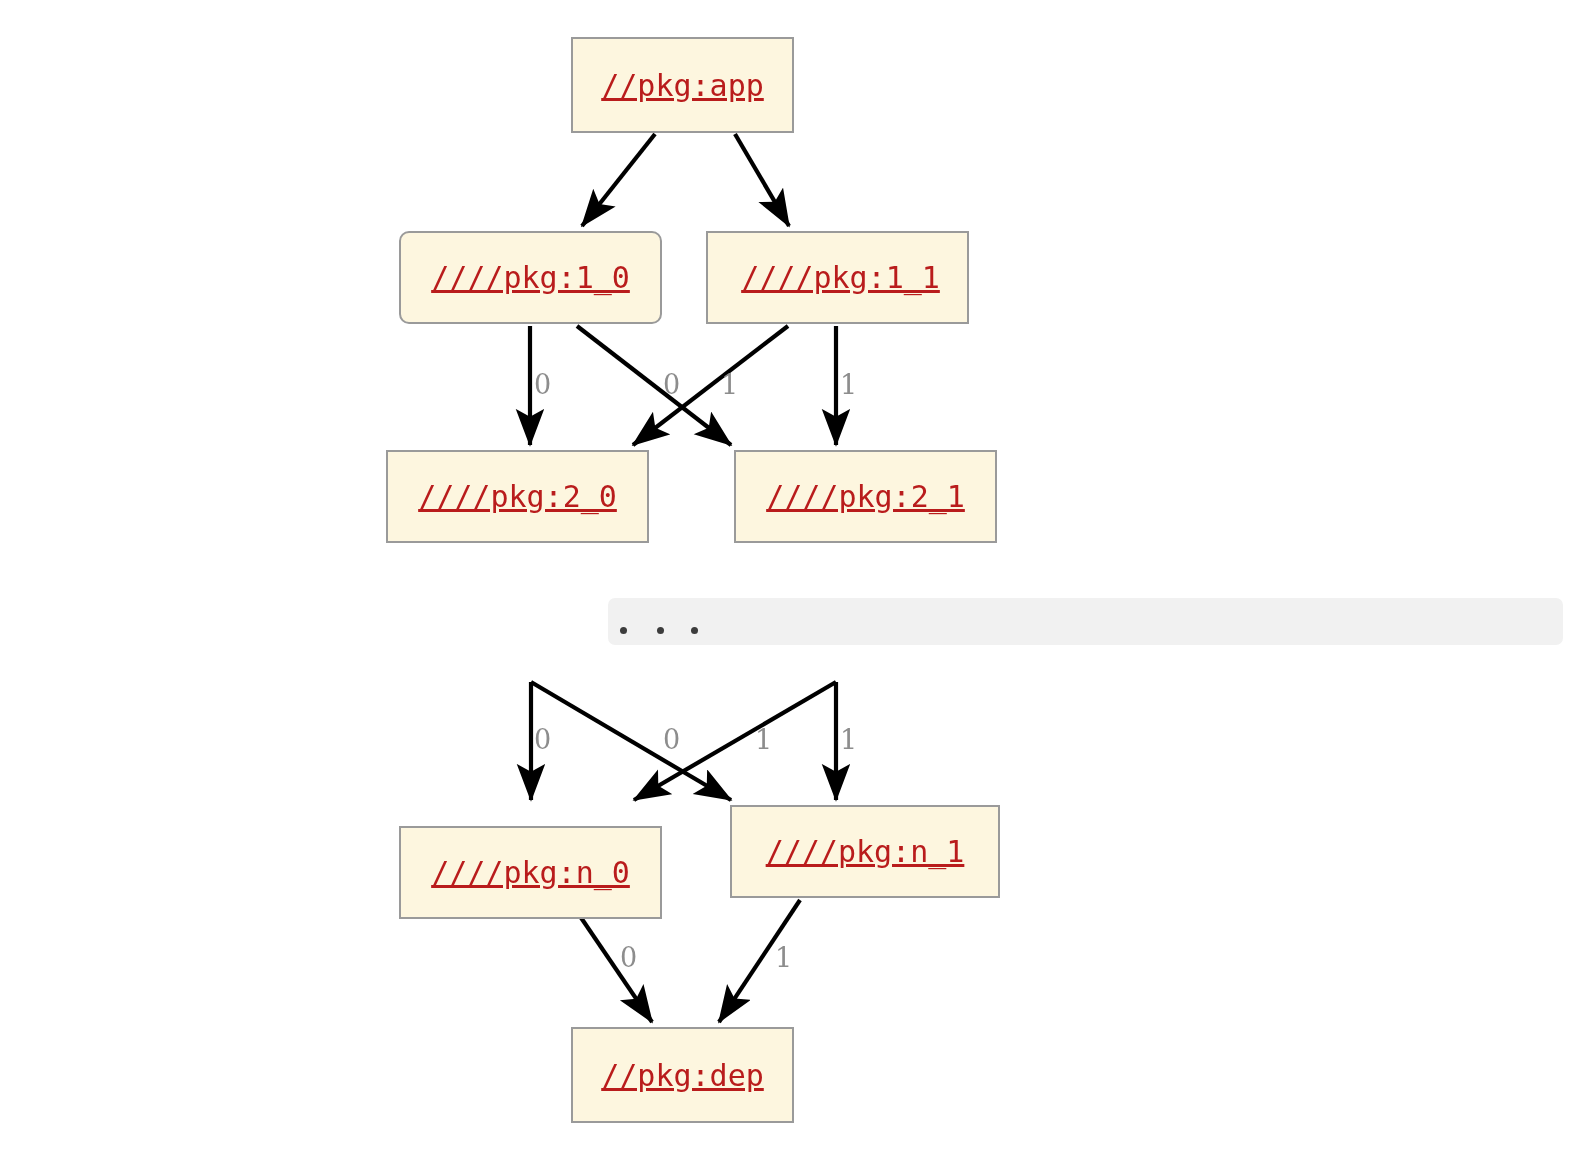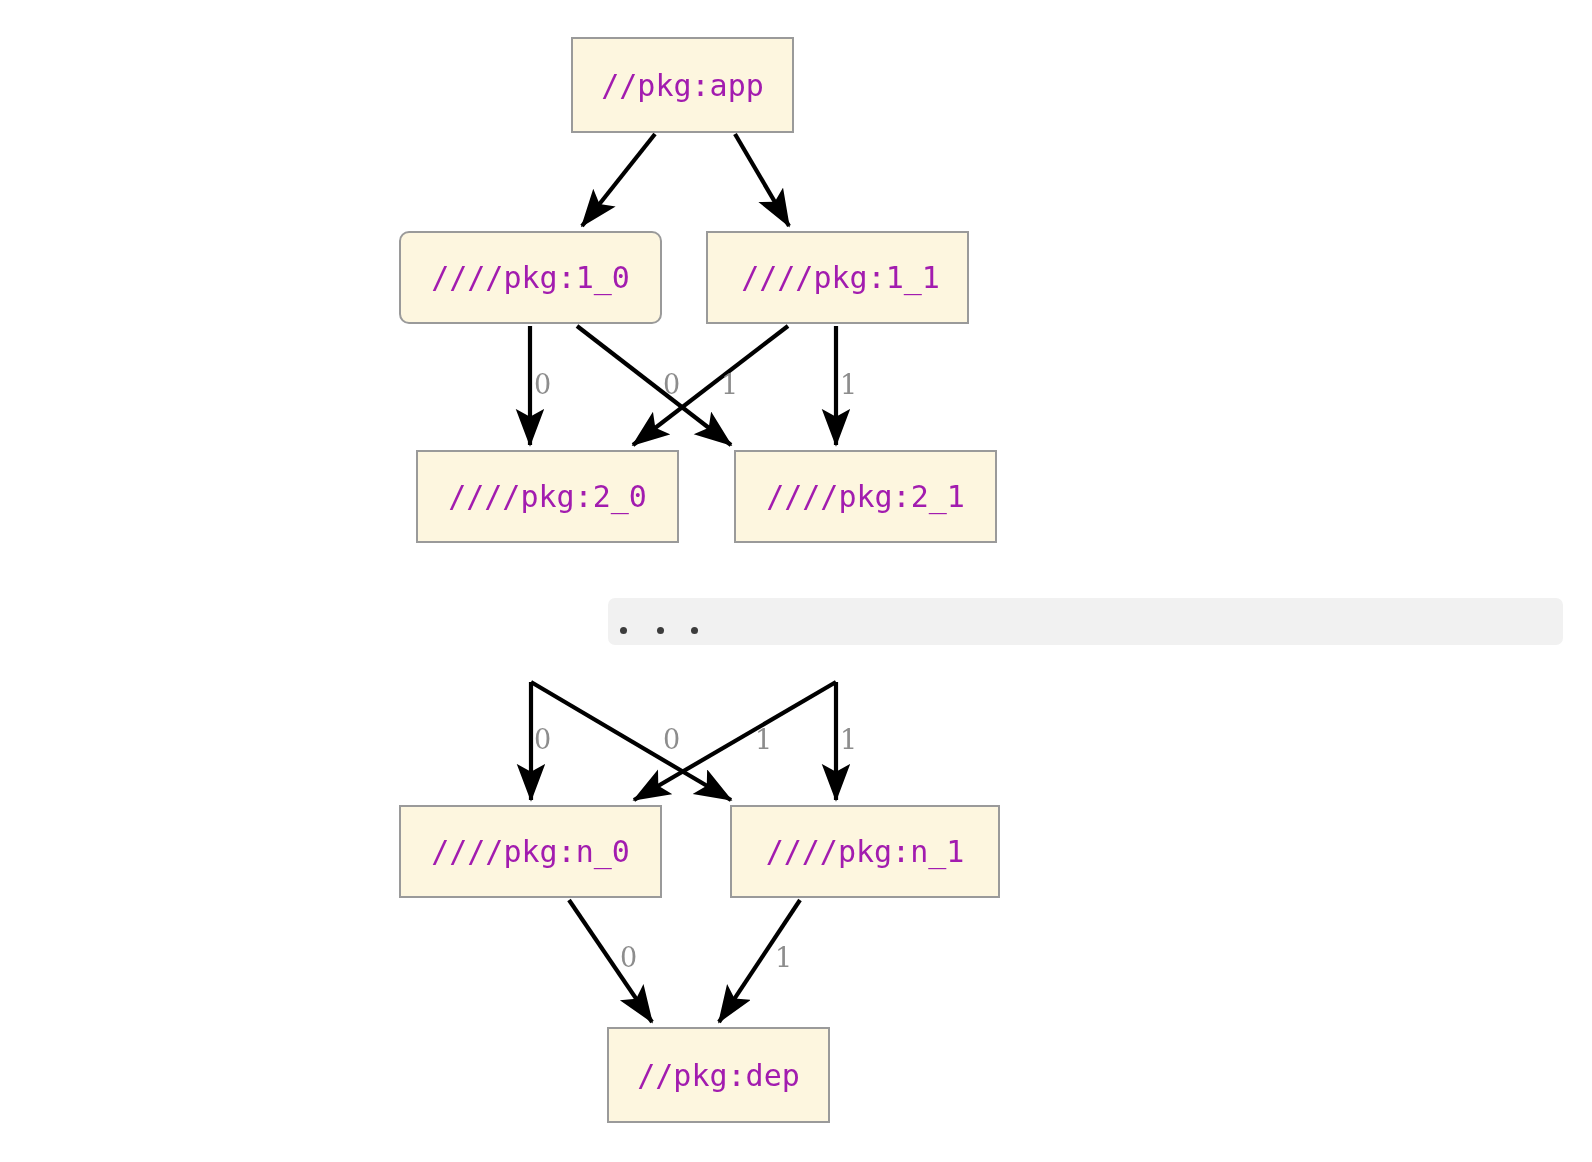--- a/index.html
+++ b/index.html
@@ -31,23 +31,24 @@
     box-sizing: border-box;
     background: #fdf6df;
     border: 2px solid #9a9a9a;
     display: flex;
     align-items: center;
     justify-content: center;
   }
   .node-label {
     font-family: "DejaVu Sans Mono", "Liberation Mono", monospace;
     font-size: 30px;
-    color: #a21caf;
+    color: #b91c1c;
     letter-spacing: 0px;
     white-space: pre;
+    text-decoration: underline;
   }
   .edge-label {
     position: absolute;
     font-family: "DejaVu Serif", "Liberation Serif", serif;
     font-size: 27px;
     color: #8d8d8d;
     white-space: pre;
     line-height: 1;
   }
   .ellipsis-band {
@@ -106,37 +107,37 @@
   </div>
 
   <div class="node-box" style="left:399px; top:231px; width:263px; height:93px;border-radius:10px;">
     <span class="node-label">////pkg:1_0</span>
   </div>
 
   <div class="node-box" style="left:706px; top:231px; width:263px; height:93px;padding-left:6px;">
     <span class="node-label">////pkg:1_1</span>
   </div>
 
-  <div class="node-box" style="left:416px; top:450px; width:263px; height:93px;">
+  <div class="node-box" style="left:386px; top:450px; width:263px; height:93px;">
     <span class="node-label">////pkg:2_0</span>
   </div>
 
   <div class="node-box" style="left:734px; top:450px; width:263px; height:93px;">
     <span class="node-label">////pkg:2_1</span>
   </div>
 
-  <div class="node-box" style="left:399px; top:805px; width:263px; height:93px;">
+  <div class="node-box" style="left:399px; top:826px; width:263px; height:93px;">
     <span class="node-label">////pkg:n_0</span>
   </div>
 
   <div class="node-box" style="left:730px; top:805px; width:270px; height:93px;">
     <span class="node-label">////pkg:n_1</span>
   </div>
 
-  <div class="node-box" style="left:571px; top:1027px; width:223px; height:96px;margin-left:36px;">
+  <div class="node-box" style="left:571px; top:1027px; width:223px; height:96px;">
     <span class="node-label">//pkg:dep</span>
   </div>
 
   <span class="edge-label" style="left:534px; top:371px;">0</span>
   <span class="edge-label" style="left:663px; top:371px;">0</span>
   <span class="edge-label" style="left:721px; top:371px;">1</span>
   <span class="edge-label" style="left:840px; top:371px;">1</span>
 
   <span class="edge-label" style="left:534px; top:726px;">0</span>
   <span class="edge-label" style="left:663px; top:726px;">0</span>

